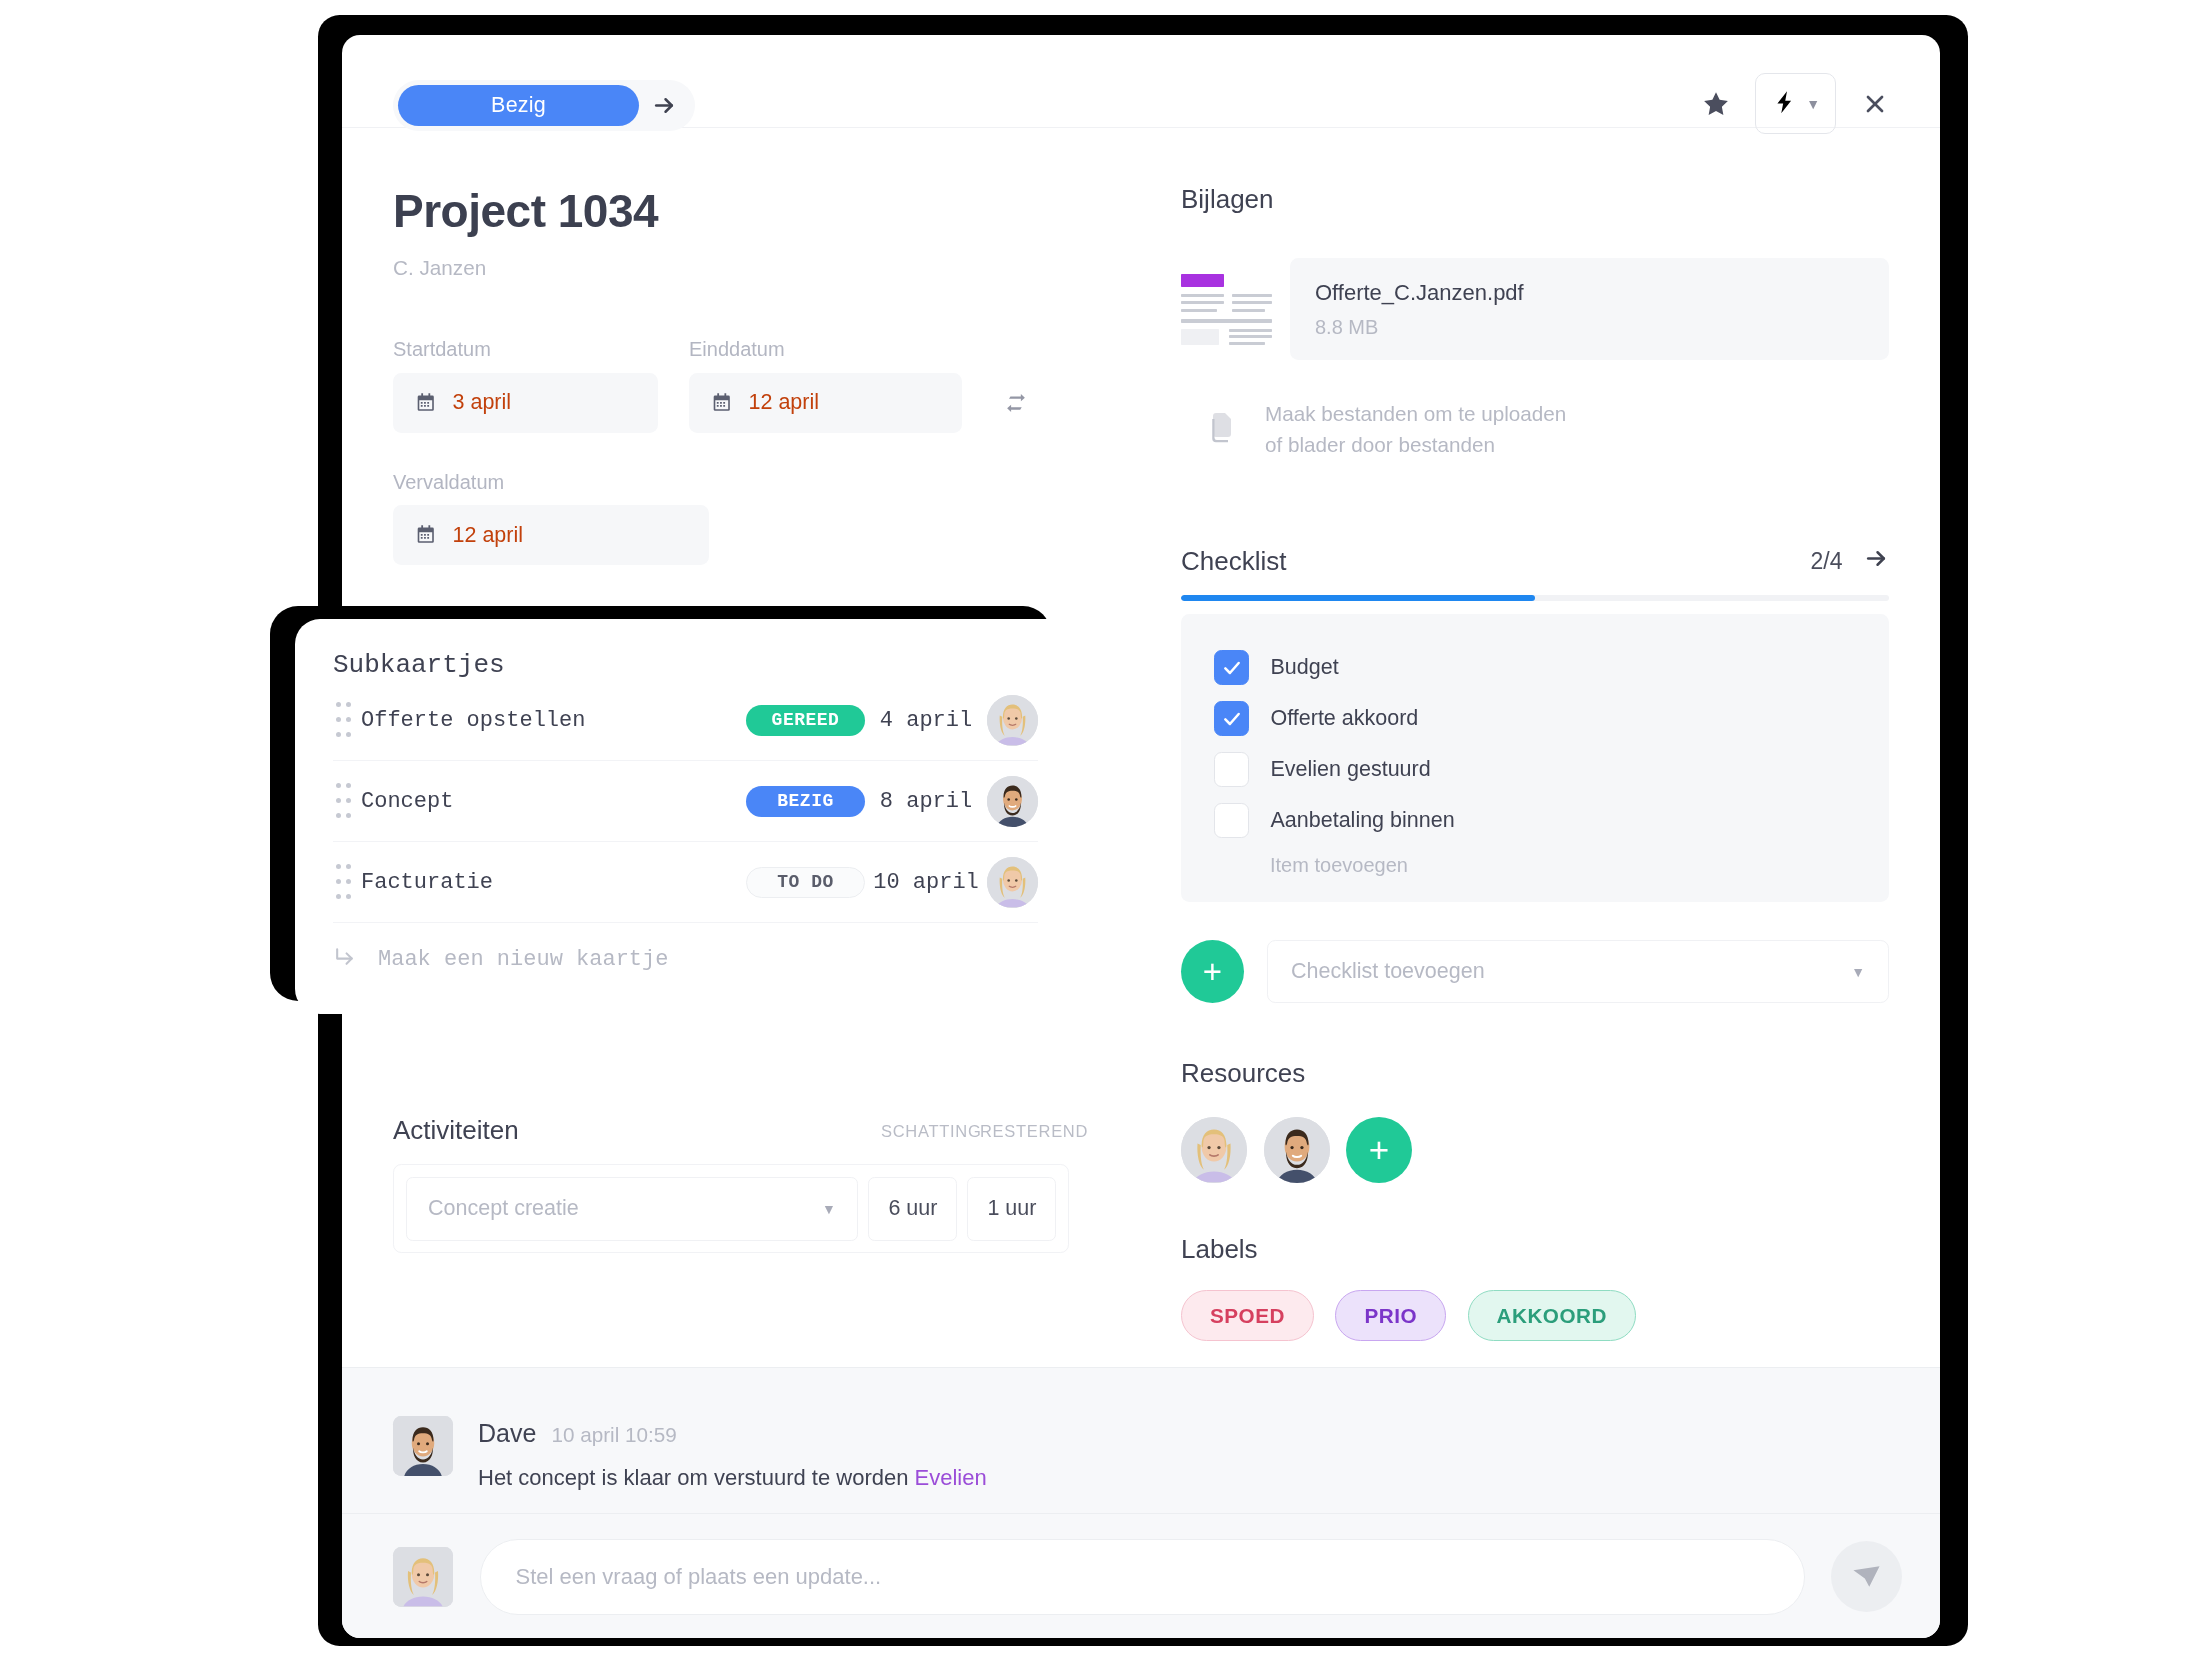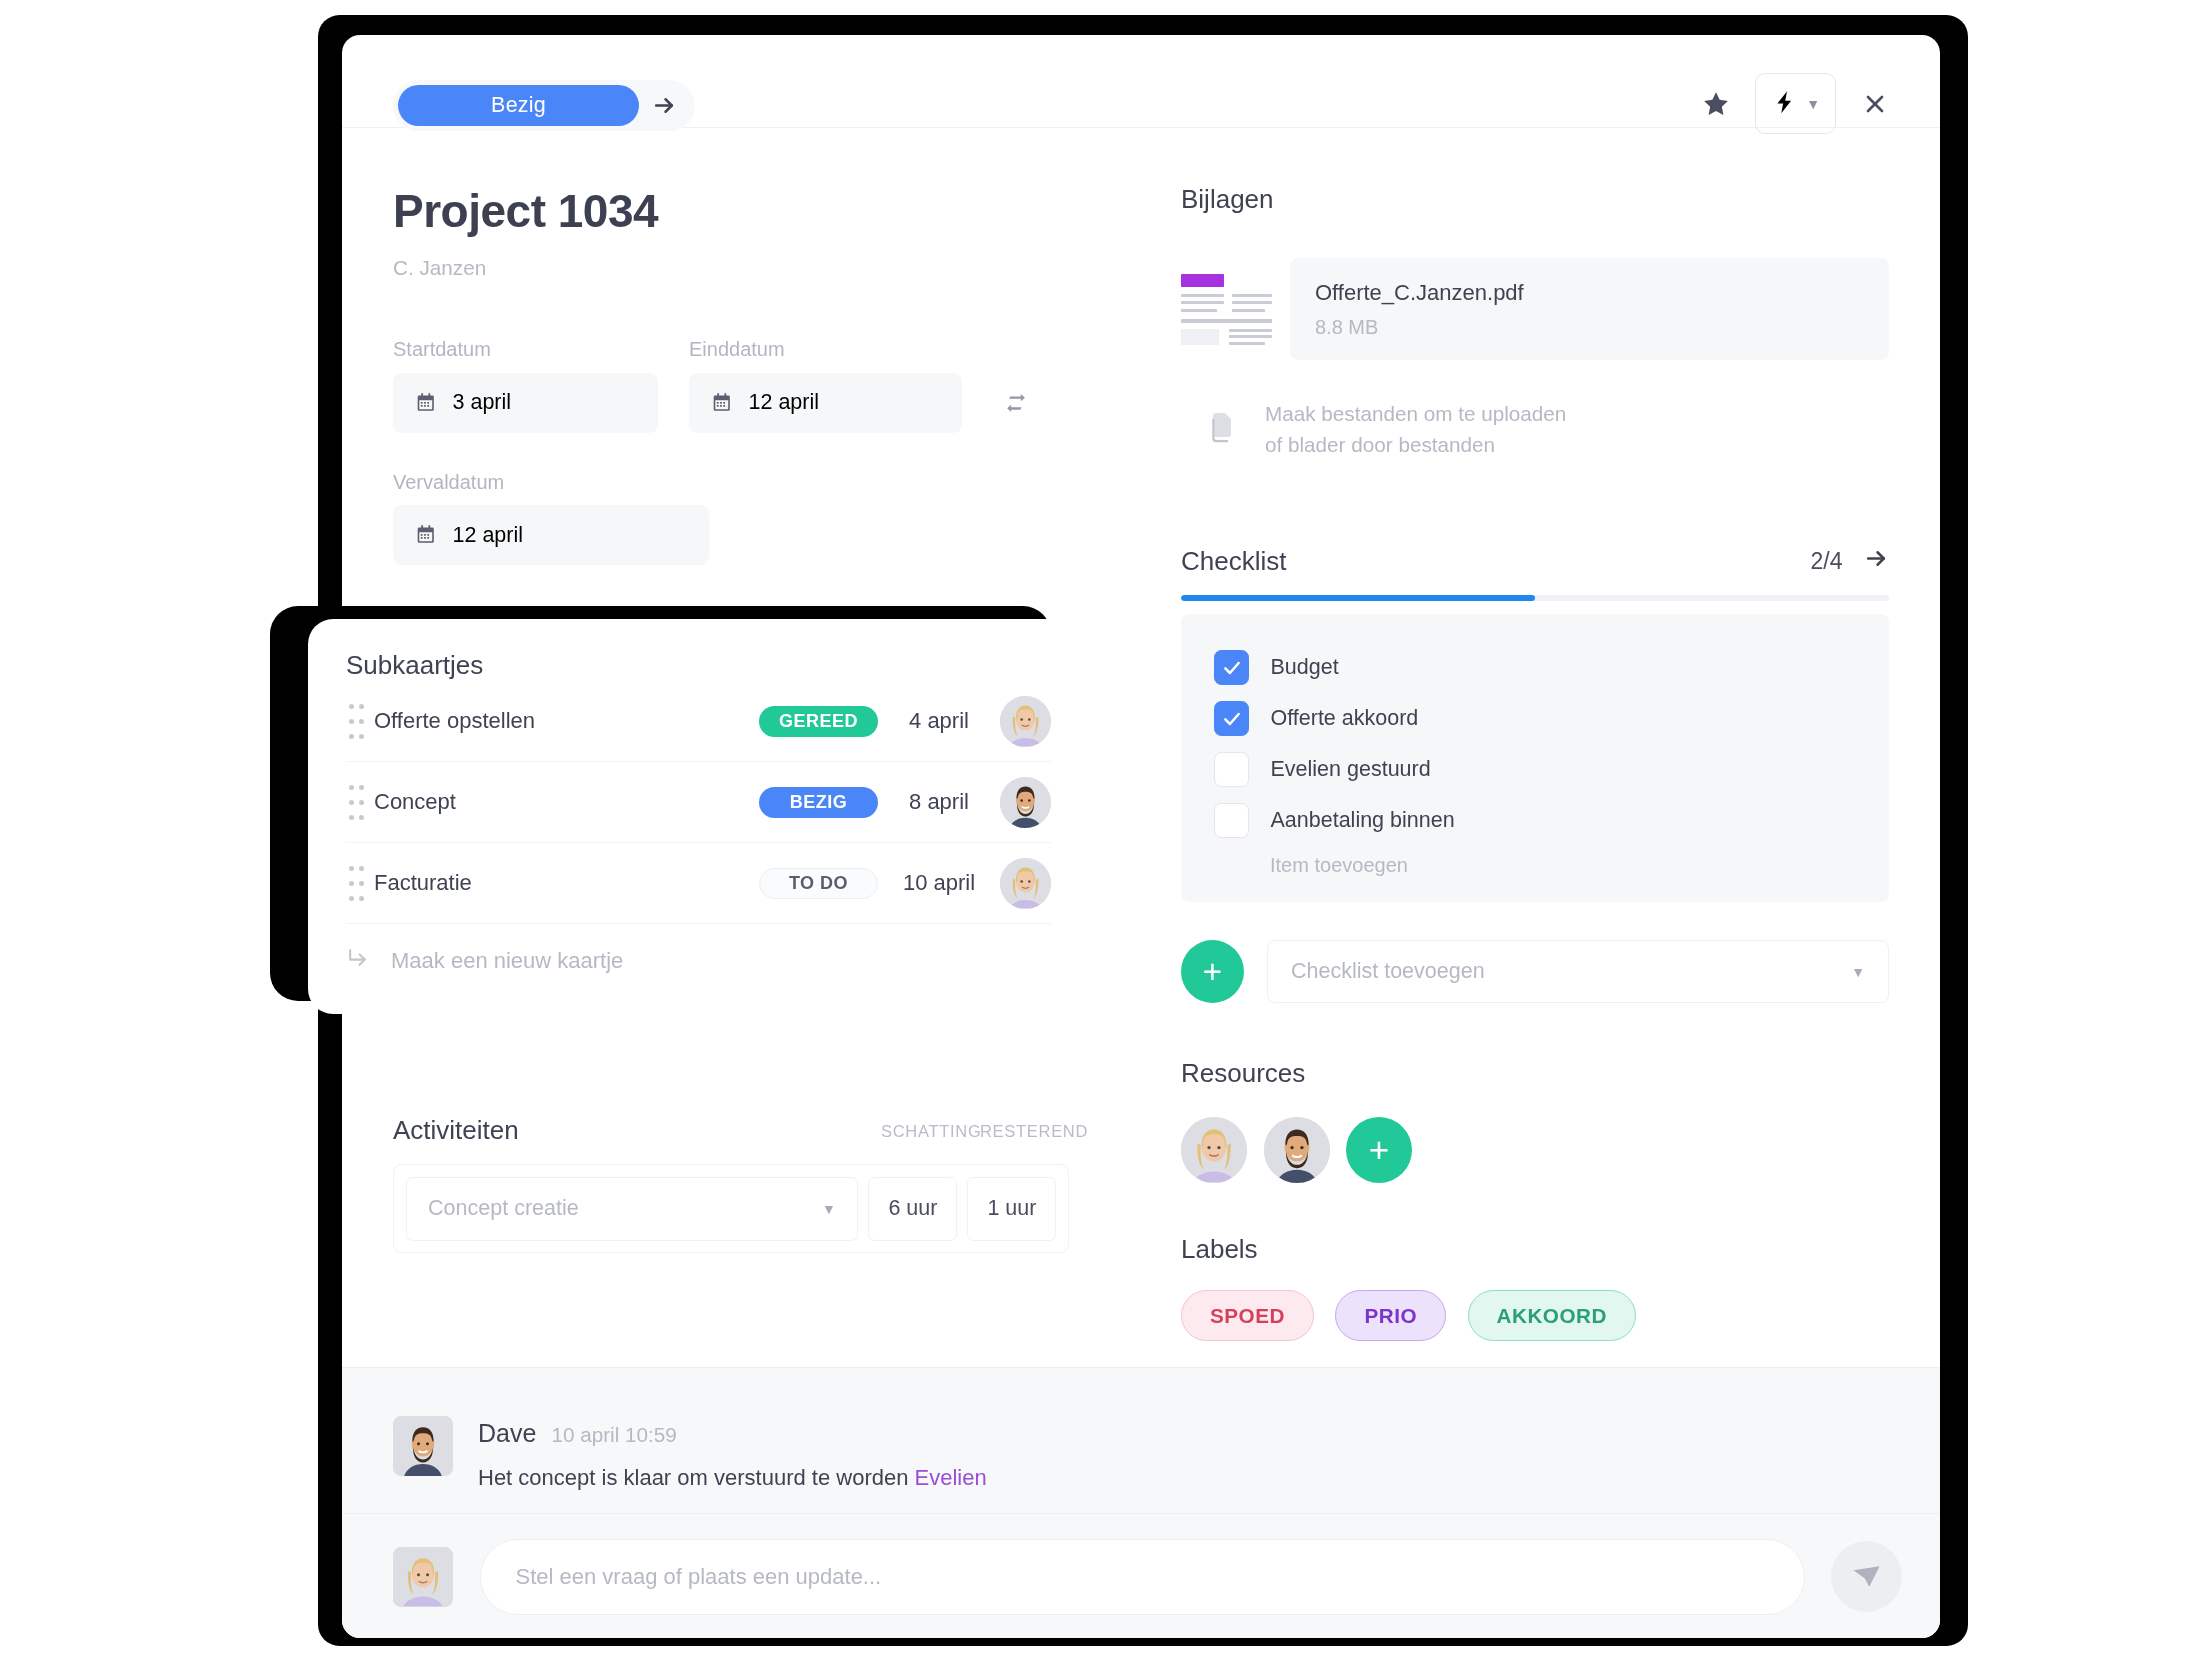--- a/index.html
+++ b/index.html
@@ -100,21 +100,21 @@
     font-size: 20px; color: #b3b6c2; margin-bottom: 11.6px;
   }
   .date-box {
     background: #f6f7f9;
     border-radius: 8.3px;
     height: 60px;
     display: flex; align-items: center;
     padding: 0 21.5px; gap: 16.5px;
     cursor: pointer;
   }
-  .date-box .dtxt { font-size: 21.5px; color: #000000; }
+  .date-box .dtxt { font-size: 21.5px; color: #c2410c; }
   .cal-ico { color: #5b5f70; display: flex; }
 
   #dates-row { margin-top: 58px; display: flex; align-items: flex-end; gap: 31px; }
   #f-start { width: 265px; }
   #f-end   { width: 273px; }
   #swap-btn {
     width: 46px; height: 60px;
     display: flex; align-items: center; justify-content: center;
     color: #9497a5; cursor: pointer;
   }
@@ -247,26 +247,27 @@
   #send-btn {
     width: 71px; height: 71px; border-radius: 50%;
     background: #eceef1;
     display: flex; align-items: center; justify-content: center;
     color: #b0b3bd; cursor: pointer; flex: none;
   }
 
   
   #subcards {
     position: absolute;
-    left: 308px; top: 619px;
+    left: 295px; top: 619px;
     width: 781px; height: 395px;
     background: #ffffff;
     border-radius: 25px;
     padding: 31px 38px 0;
     z-index: 20;
+    font-family: Liberation Mono, monospace;
   }
   #sub-title { font-size: 26px; color: #3f4252; }
   .sub-row {
     display: flex; align-items: center;
     height: 81px;
     border-bottom: 0.8px solid #f2f3f6;
   }
   .sub-row:last-of-type { border-bottom: none; }
   .drag-dots { width: 28px; flex: none; cursor: grab; }
   .drag-dots i {

